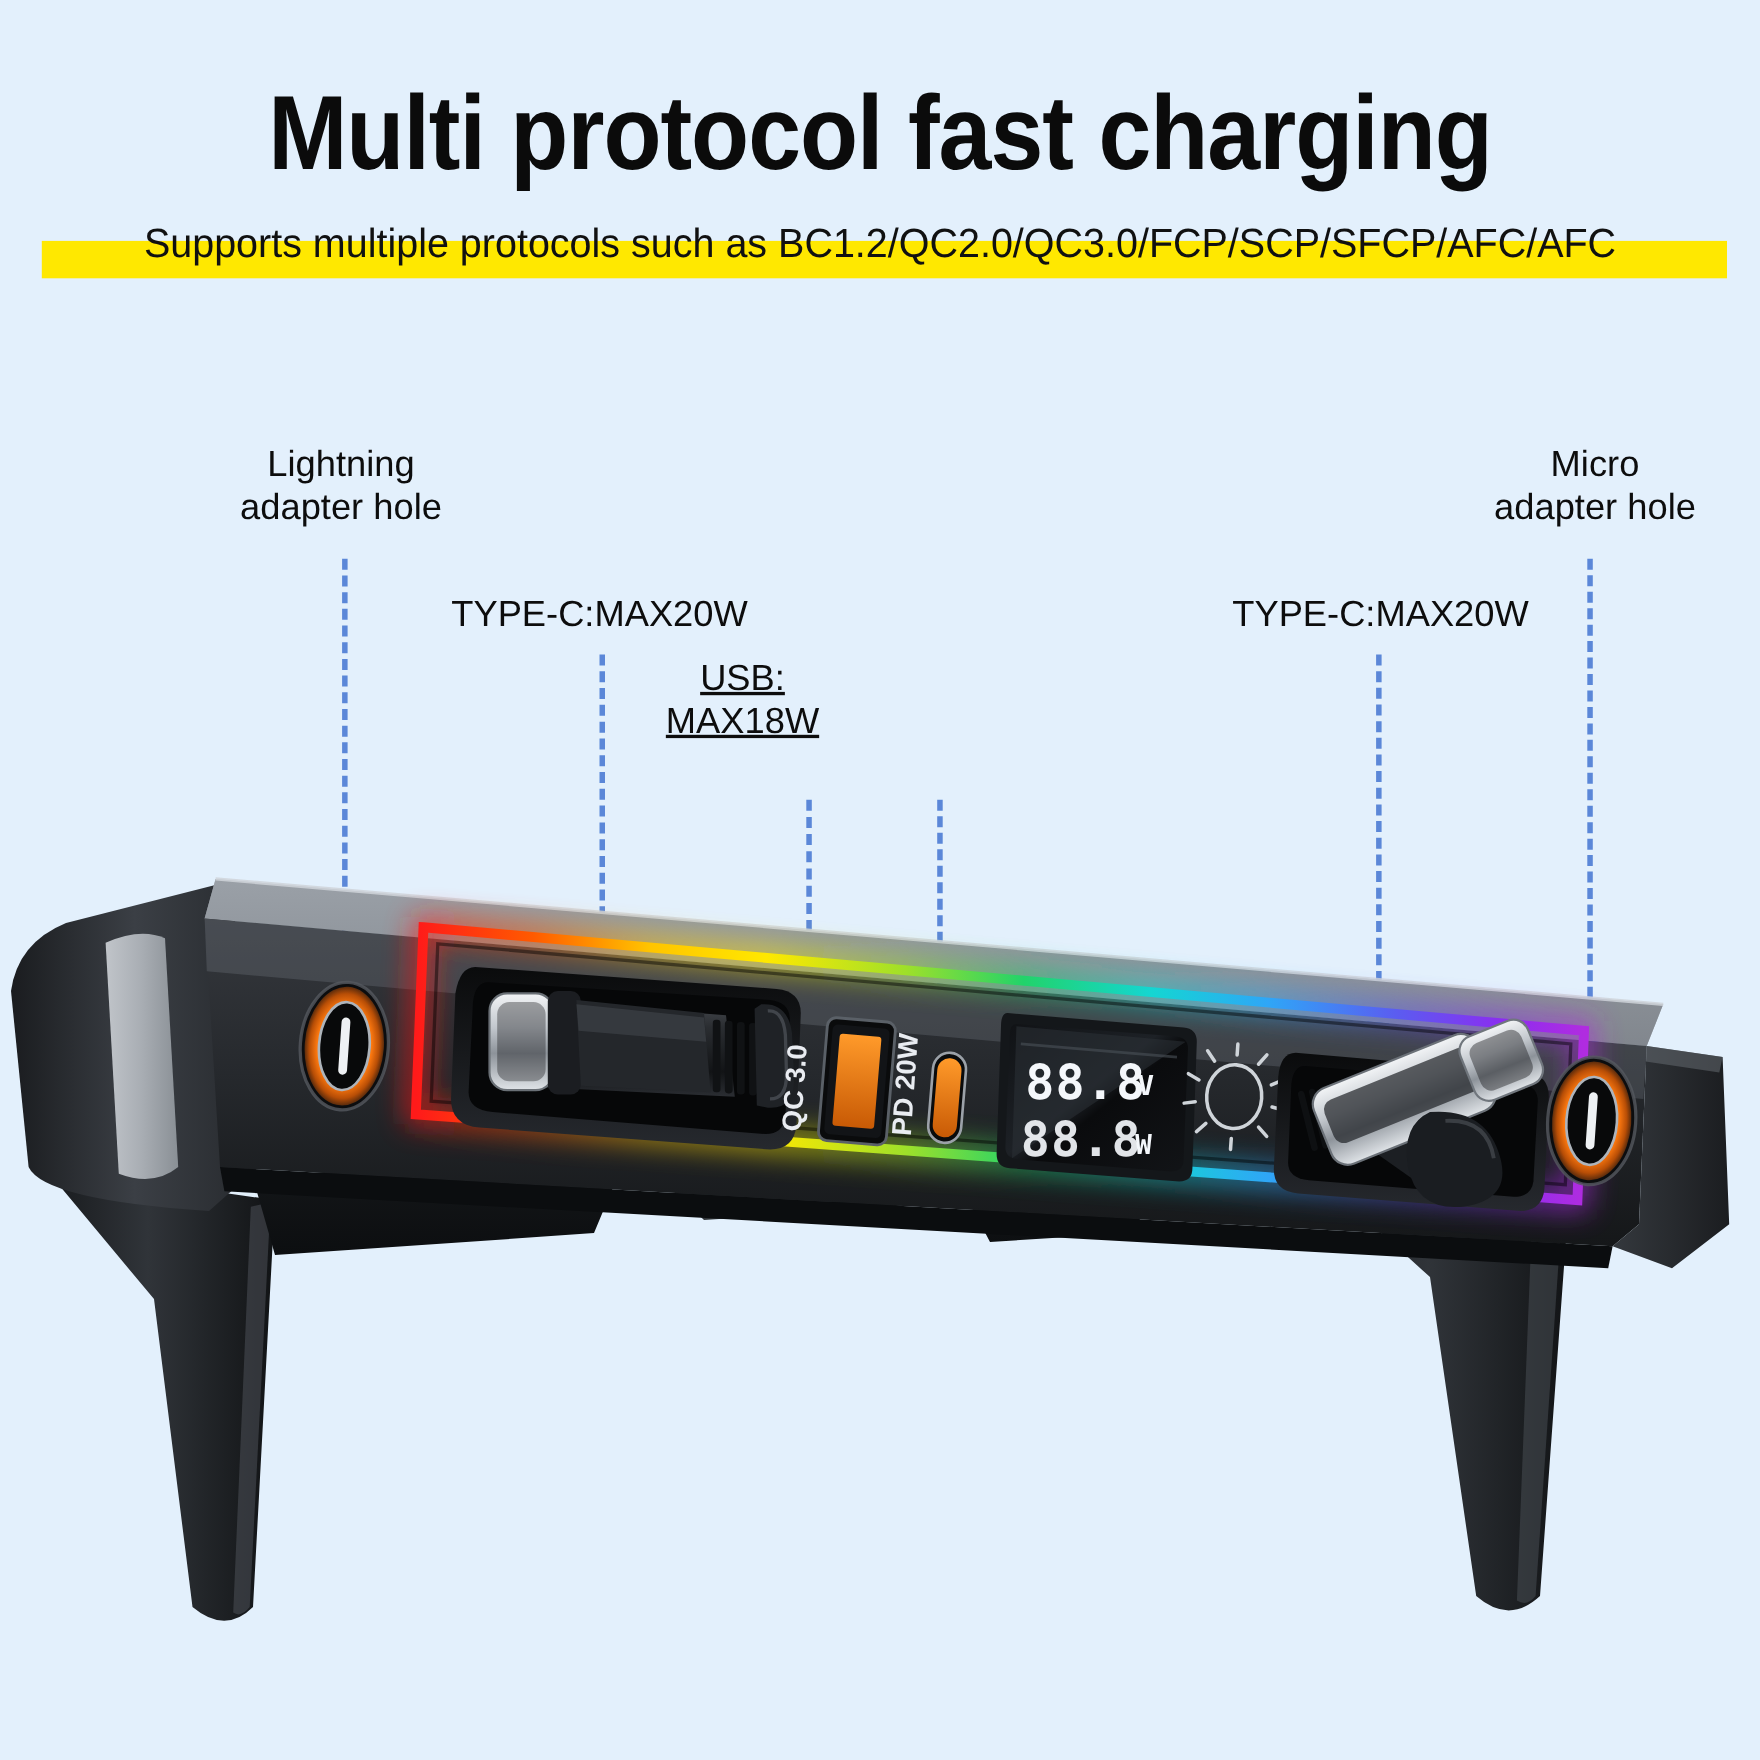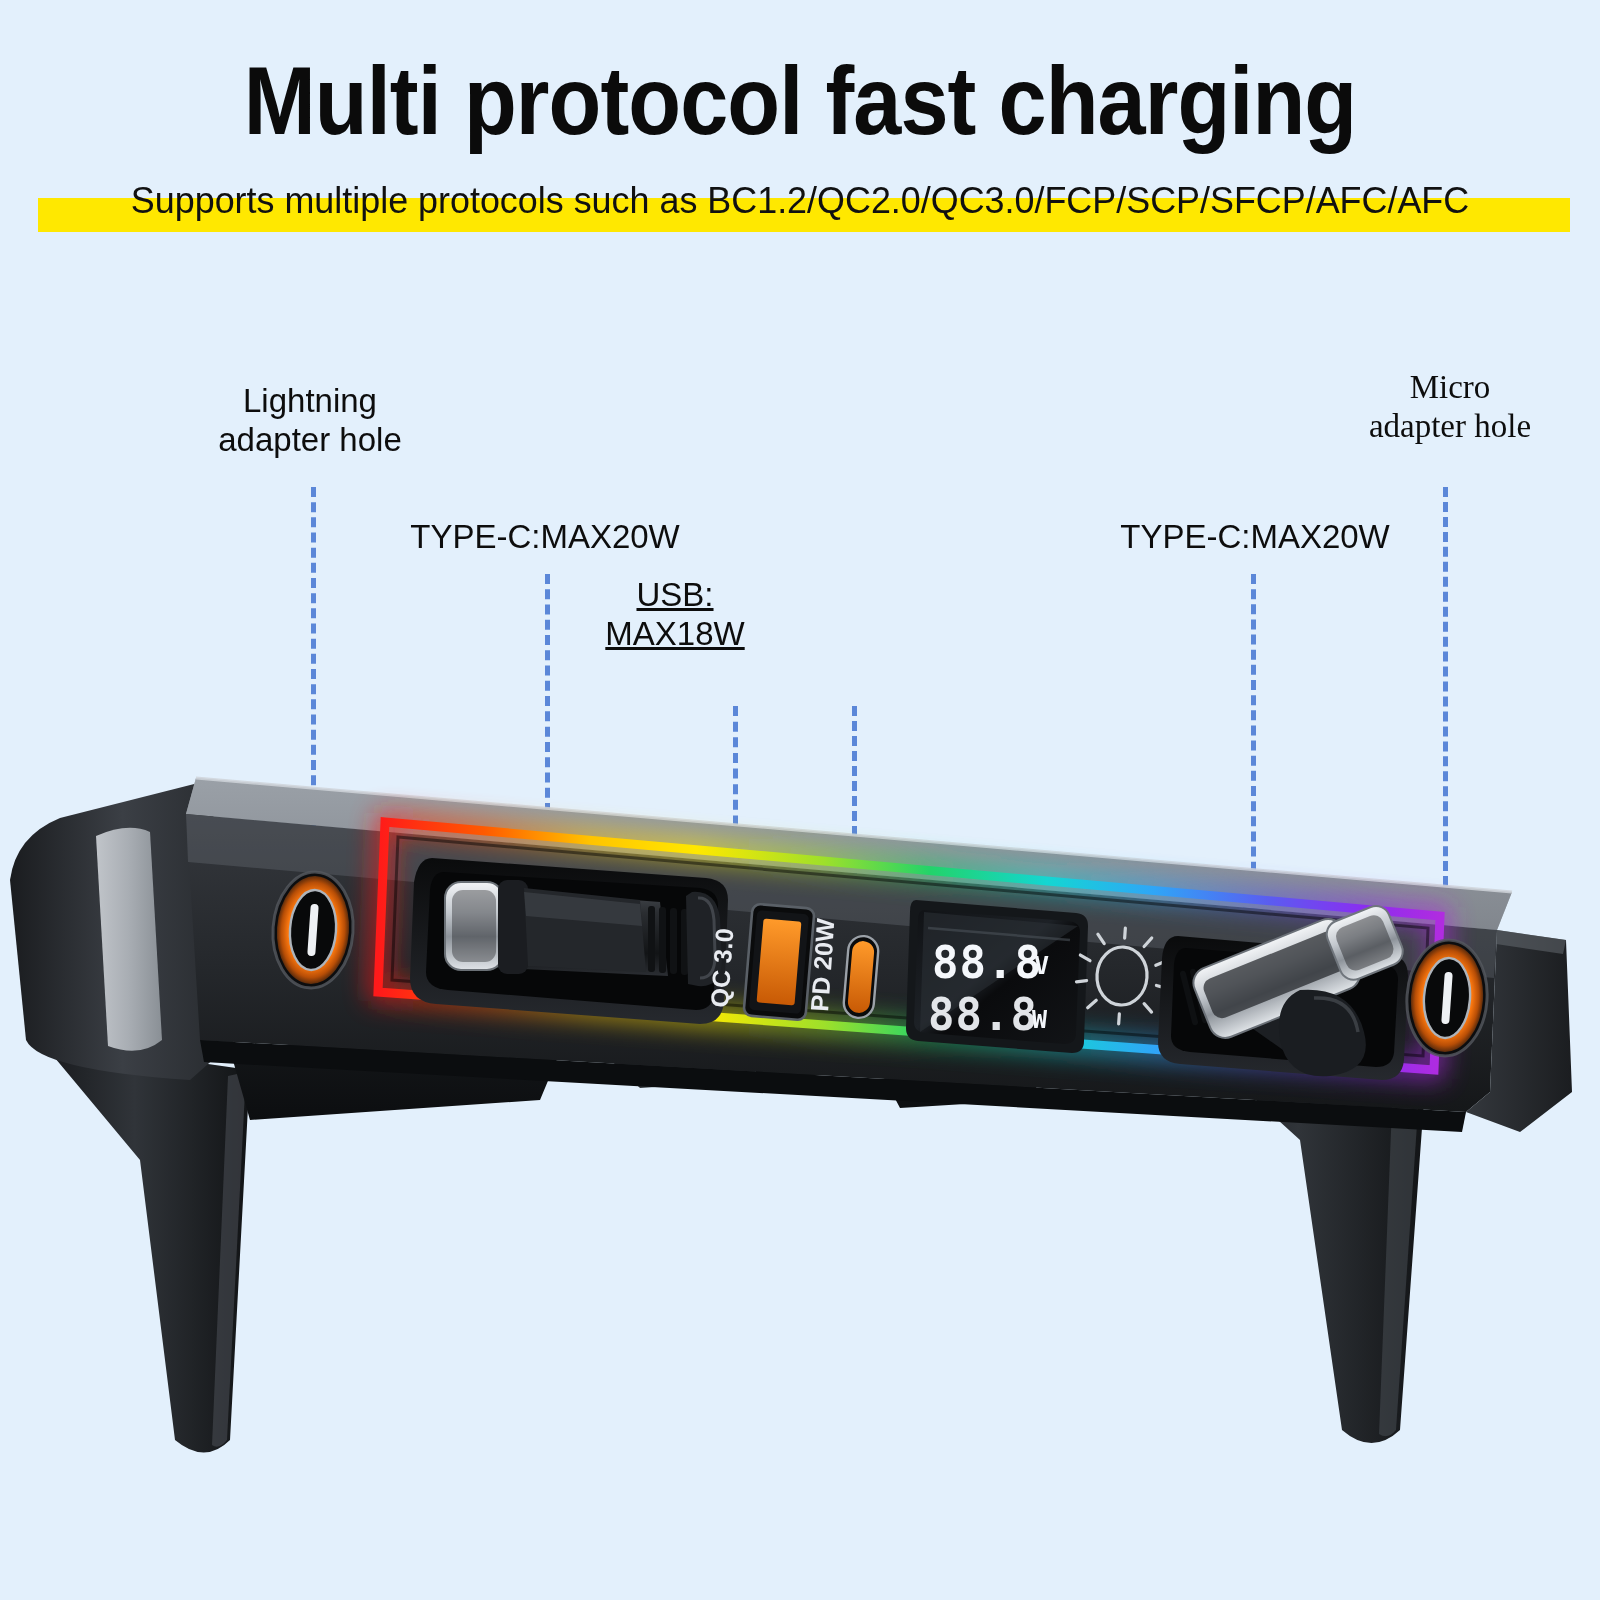--- a/index.html
+++ b/index.html
@@ -3,21 +3,21 @@
 <meta charset="utf-8">
 <style>
   html,body{margin:0;padding:0;}
   body{
     width:1600px;height:1600px;
     background:#e3f0fc;
     font-family:"Liberation Sans","DejaVu Sans",sans-serif;
     overflow:hidden;
     position:relative;
   }
-  .stage{position:absolute;inset:0;}
+  .stage{position:absolute;inset:0;margin-top:21px;}
 
   
   .title{
     position:absolute;left:0;right:0;top:46px;
     text-align:center;
     font-size:96px;
     font-weight:bold;
     letter-spacing:-1px;
     color:#0b0b0b;
     font-family:"Liberation Sans Narrow","Liberation Sans",sans-serif;
@@ -98,21 +98,21 @@
 adapter hole</div>
 
   <div class="callout ta-c" style="left:355px;top:518px;width:380px;">TYPE-C:MAX20W</div>
 
   <div class="callout ta-c" style="left:565px;top:576px;width:220px;text-decoration:underline;">USB:
 MAX18W</div>
 
 
   <div class="callout ta-c" style="left:1065px;top:518px;width:380px;">TYPE-C:MAX20W</div>
 
-  <div class="callout ta-c" style="left:1300px;top:368px;width:300px;font-family:Liberation Serif, serif;">Micro
+  <div class="callout ta-c" style="left:1300px;top:382px;width:300px;">Micro
 adapter hole</div>
 
   <div class="leader" style="left:311px;top:487px;height:374px;"></div>
   <div class="dot" style="left:313px;top:866px;"></div>
 
   <div class="leader" style="left:545px;top:574px;height:300px;"></div>
   <div class="dot" style="left:547px;top:879px;"></div>
 
   <div class="leader" style="left:733px;top:706px;height:182px;"></div>
   <div class="dot" style="left:735px;top:893px;"></div>

